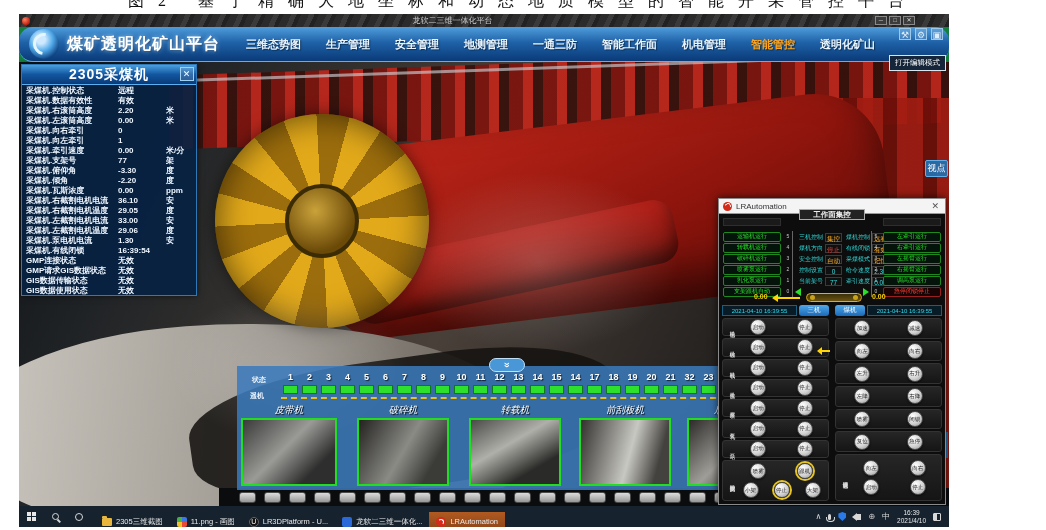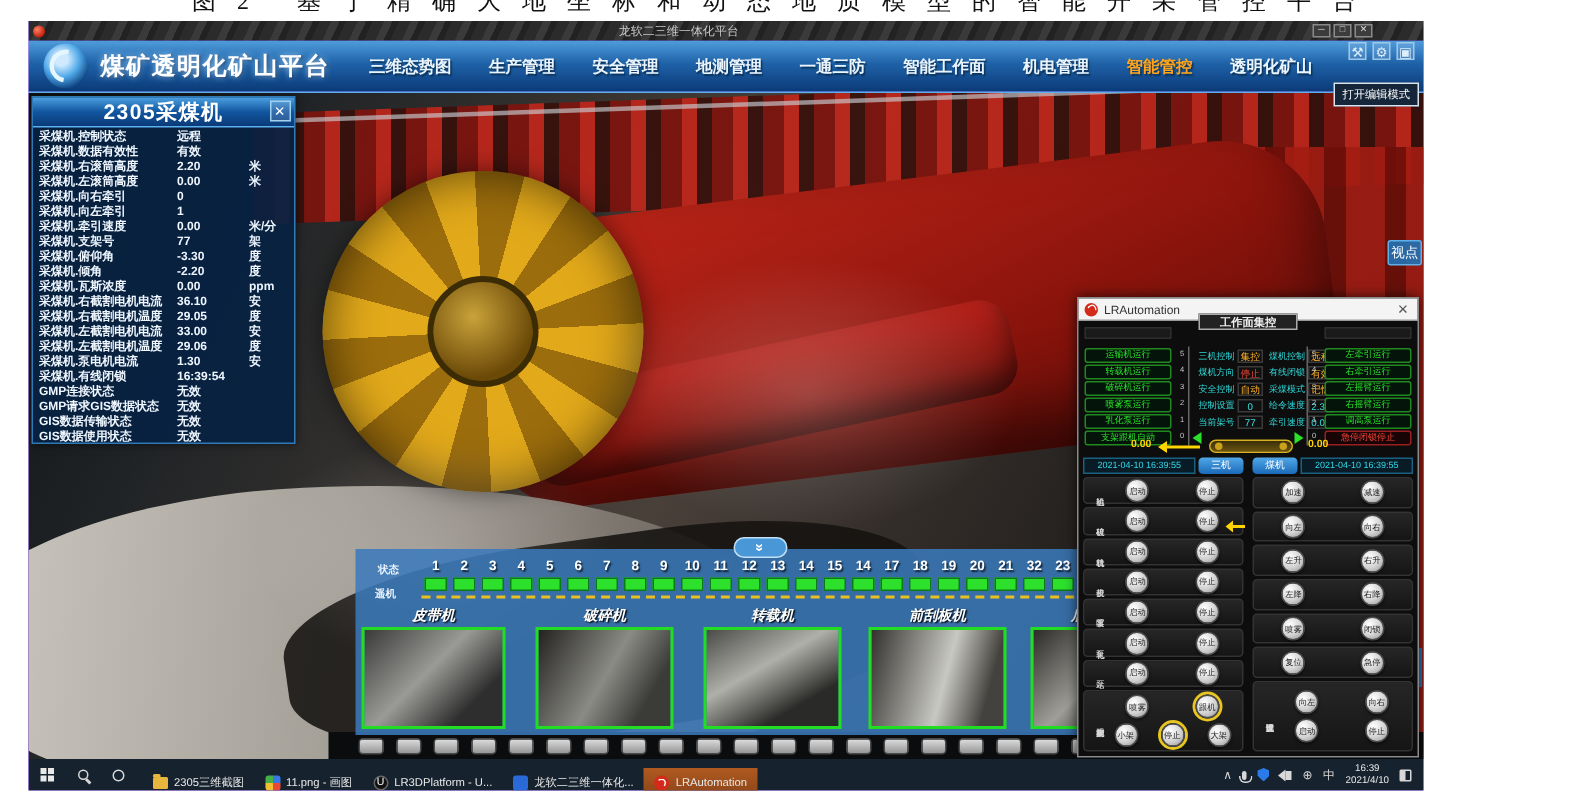--- a/index.html
+++ b/index.html
@@ -7,37 +7,37 @@
     font-family:"Liberation Sans", sans-serif; }
   .canvas { position:relative; width:1046px; height:530px; background:#fff; overflow:hidden; }
 
   
   .caption { position:absolute; top:-9px; left:0; width:100%; text-align:center;
     font-family:"Liberation Serif", serif; font-size:16px; color:#111;
     letter-spacing:14px; white-space:nowrap; }
 
   
   .shot { position:absolute; left:19px; top:14px; width:930px; height:513px;
-    background:#6d28d9; overflow:hidden; }
+    background:#15803d; overflow:hidden; }
 
   
   .titlebar { position:absolute; left:0; top:0; width:100%; height:13px; z-index:12;
     background:repeating-linear-gradient(115deg,#2b2b2b 0 7px,#3a3a3a 7px 12px,#222 12px 16px);
     display:flex; align-items:center; }
   .tb-logo { width:8px; height:8px; margin-left:3px; border-radius:50%;
     background:radial-gradient(circle at 35% 35%, #ff8060, #c02010 70%); }
   .tb-title { flex:1; text-align:center; font-size:8px; color:#c8c8c8; }
   .tb-controls { display:flex; gap:2px; margin-right:34px; }
   .tb-btn { width:12px; height:9px; background:#3c3c3c; border:1px solid #8a8a8a;
     color:#ddd; font-size:6px; line-height:7px; text-align:center; cursor:pointer; }
 
   
   .navbar { position:absolute; left:0; top:13px; width:100%; height:35px; z-index:11;
     background:linear-gradient(180deg,#4f9ddc 0%,#1f62a8 45%,#0a3a78 100%);
-    border-bottom:1px solid #5fb0ea; display:flex; align-items:center; padding-left:10px; }
+    border-bottom:1px solid #5fb0ea; display:flex; align-items:center; padding-left:10px;border-radius:14px; }
   .logo { position:relative; width:30px; height:30px; border-radius:50%; flex:none;
     background:radial-gradient(circle at 40% 35%, #cfeaff 0 16%, #4fa8e8 45%, #0a3a78 78%, #062448); }
   .logo-swirl { position:absolute; inset:4px; border:3px solid #e6f6ff;
     border-right-color:transparent; border-bottom-color:transparent;
     border-radius:50%; transform:rotate(-35deg); }
   .brand { margin-left:8px; margin-right:26px; font-size:16px; font-weight:bold; color:#fff;
     letter-spacing:1px; text-shadow:0 0 4px #9fd4ff, 1px 1px 2px #042248; white-space:nowrap; }
   .nav-items { display:flex; gap:25px; }
   .nav-item { font-size:11px; font-weight:bold; color:#eaf4fd; cursor:pointer;
     text-shadow:1px 1px 1px #0a3055; white-space:nowrap; }
@@ -113,21 +113,21 @@
   .strip { position:absolute; left:218px; top:352px; width:562px; height:124px; z-index:4;
     background:rgba(58,122,188,.86); }
   .strip-lab { position:absolute; font-size:7px; font-weight:bold; color:#eaf4ff; }
   #lab-status { left:15px; top:9px; }
   #lab-follow { left:13px; top:25px; }
   .num-line { position:absolute; left:44px; top:31px; width:475px; border-top:2px dashed #e8c020; }
   #num-row { position:absolute; left:44px; top:6px; display:flex; }
   .num-cell { width:19px; display:flex; flex-direction:column; align-items:center; }
   .num { font-size:9px; font-weight:bold; color:#fff; text-shadow:1px 1px 1px #123; cursor:pointer; }
   .blk { width:15px; height:9px; margin-top:3px; background:#2ce02c; border:1px solid #0d7a1a; z-index:1; }
-  .cam-label { position:absolute; top:38px; text-align:center; font-size:9.5px; font-weight:bold;
+  .cam-label { position:absolute; top:38px; text-align:center; font-size:9.5px; font-weight:normal;
     font-style:italic; color:#fff; text-shadow:1px 1px 1px #000; }
   .cam-thumb { position:absolute; top:52px; height:68px; border:2px solid #22dd22; cursor:pointer;
     background:linear-gradient(135deg,#3a3a3a 0%,#9a9a96 45%,#2e2e2e 78%); }
   .cam-thumb.t1 { background:linear-gradient(120deg,#23221f,#8b8b86 50%,#3b3b38 80%); }
   .cam-thumb.t2 { background:linear-gradient(150deg,#4a4a48,#b0b0aa 40%,#2a2a28 75%); }
   .cam-thumb.t3 { background:linear-gradient(105deg,#33312e,#c8c8c2 55%,#44423e 85%); }
   .cam-thumb.t4 { background:linear-gradient(135deg,#2c2b29,#9f9e98 48%,#35342f 80%); }
 
   
   .supports-band { position:absolute; left:200px; right:0; top:474px; height:18px; z-index:3;

